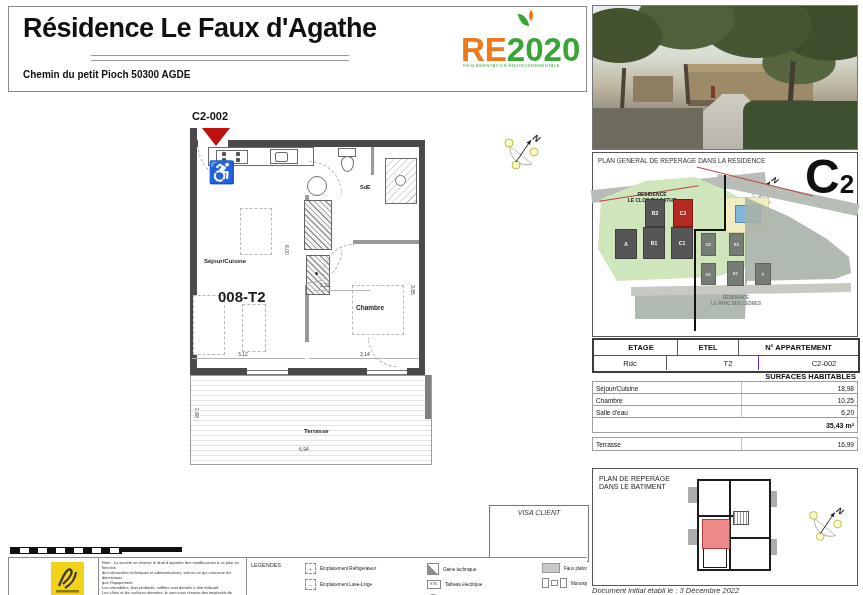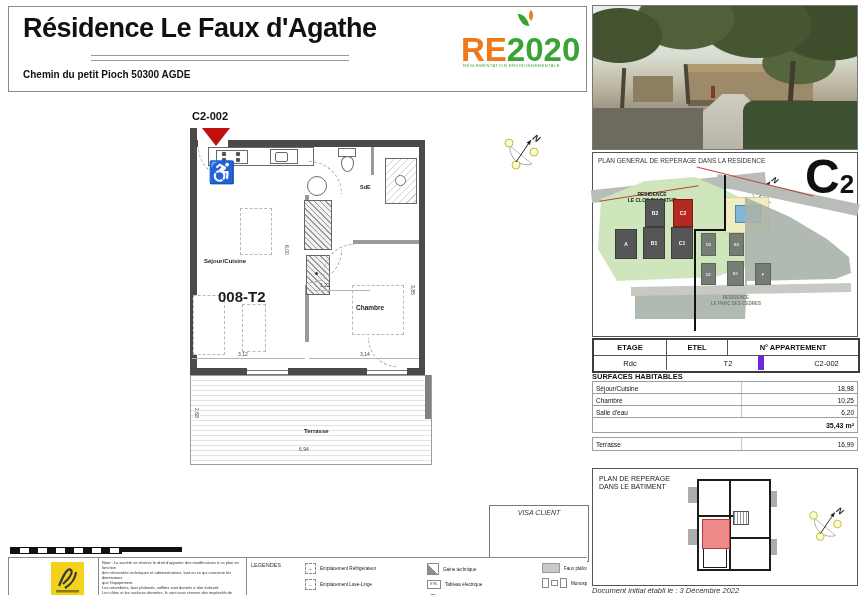--- a/index.html
+++ b/index.html
@@ -230,32 +230,32 @@
 
       <div class="abs" style="left:96px;top:128px;width:90px;text-align:center;font-size:4.5px;font-weight:bold;color:#707a70;line-height:5.5px;">
         <div>RESIDENCE</div>
         <div>LE PARC DES CEDRES</div>
       </div>
     </div>
   </div>
 
   <div class="abs" style="left:592px;top:338px;width:264px;height:31px;border:2px solid #3c3c3c;background:#fff;">
     <div style="display:flex;height:15px;border-bottom:1px solid #555;font-size:7.5px;font-weight:bold;">
-      <div class="cell" style="flex:0 0 72px;border-right:1px solid #555;">ETAGE</div>
+      <div class="cell" style="flex:0 0 72px;border-right:1px solid #555;padding-left:11px;">ETAGE</div>
       <div class="cell" style="flex:0 0 60px;border-right:1px solid #555;">ETEL</div>
       <div class="cell" style="flex:1;">N° APPARTEMENT</div>
     </div>
     <div style="display:flex;height:14px;font-size:7.5px;gap:31px;">
       <div class="cell" style="flex:0 0 72px;border-right:1px solid #555;">Rdc</div>
-      <div class="cell" style="flex:0 0 60px;border-right:6px solid #6d28d9;">T2</div>
+      <div class="cell" style="flex:0 0 60px;border-right:1px solid #6d28d9;">T2</div>
       <div class="cell" style="flex:1;">C2-002</div>
     </div>
   </div>
 
-  <div class="abs" style="left:592px;top:372px;width:264px;text-align:left;font-size:7.5px;font-weight:bold;">SURFACES HABITABLES</div>
+  <div class="abs" style="left:592px;top:372px;width:264px;text-align:right;font-size:7.5px;font-weight:bold;">SURFACES HABITABLES</div>
   <div class="abs" style="left:592px;top:381px;width:264px;height:80px;">
     <div class="srow" style="top:0;height:12px;">
       <div class="lab">Séjour/Cuisine</div>
       <div class="val">18,98</div>
     </div>
     <div class="srow" style="top:12px;height:12px;">
       <div class="lab">Chambre</div>
       <div class="val">10,25</div>
     </div>
     <div class="srow" style="top:24px;height:12px;">

